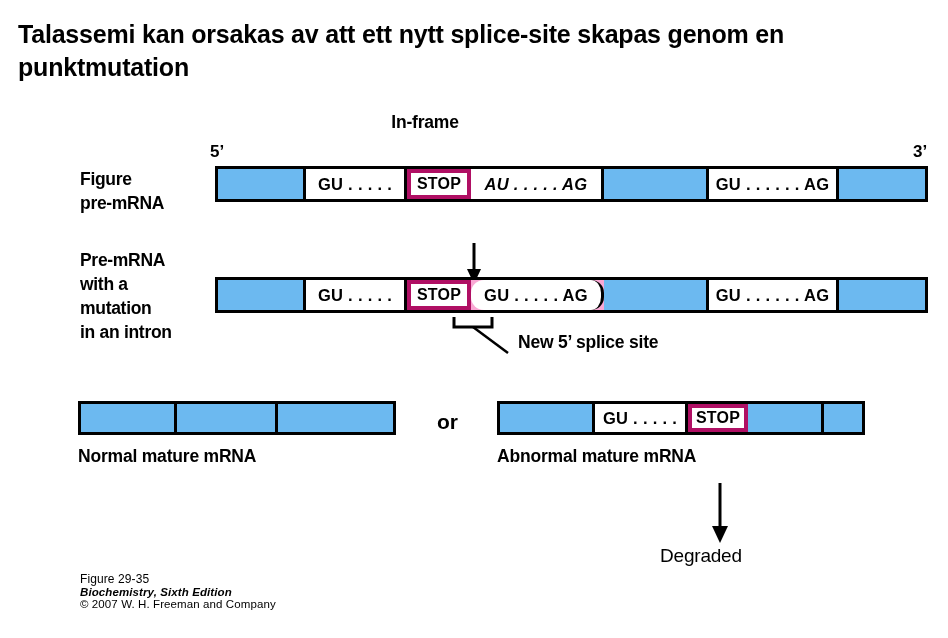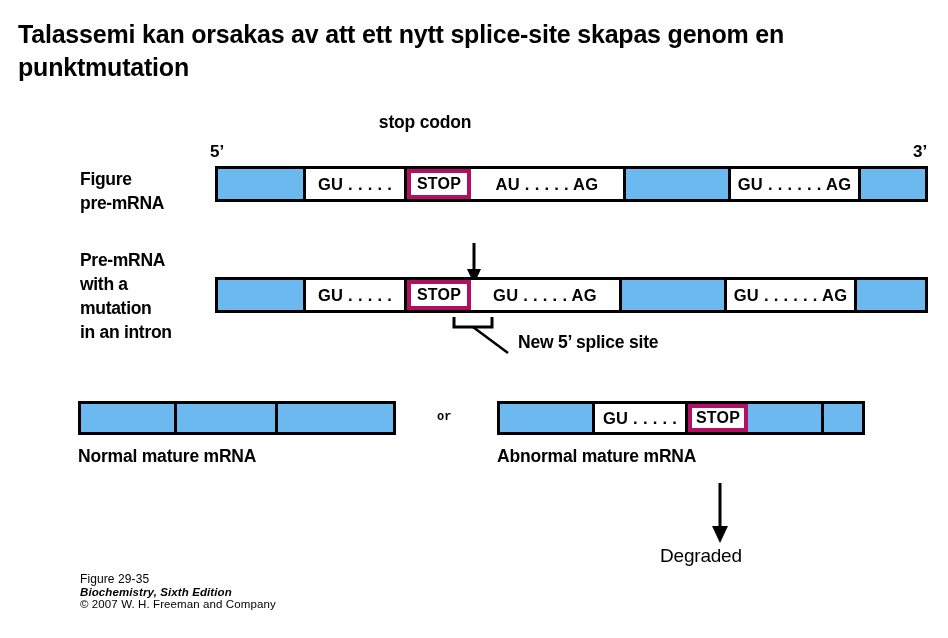--- a/index.html
+++ b/index.html
@@ -85,23 +85,22 @@
     font-size: 17px;
     font-weight: bold;
   }
   .caption {
     font-size: 17.5px;
     font-weight: bold;
     text-align: left;
     letter-spacing: -0.2px;
   }
   .or-text {
-    font-size: 12px;
-    font-weight: bold;
-    font-family: Liberation Mono, monospace;
+    font-size: 21px;
+    font-weight: bold;
   }
   .degraded-text {
     font-size: 19px;
     font-weight: normal;
     letter-spacing: -0.2px;
   }
   .splice-label {
     font-size: 17.5px;
     font-weight: bold;
     white-space: nowrap;
@@ -121,31 +120,31 @@
 <body>
 
 <div id="figure-title">Talassemi kan orsakas av att ett nytt splice-site skapas genom en punktmutation</div>
 
 <div class="abs row-label" style="left:80px; top:167px;">
   <div>Figure</div>
   <div>pre-mRNA</div>
 </div>
 
 <div class="abs callout" style="left:345px; top:112px; width:160px;">
-  <div>stop codon</div>
+  <div>In-frame</div>
 </div>
 
 <div class="abs prime-label" style="left:210px; top:142px;">5’</div>
 <div class="abs prime-label" style="left:913px; top:142px;">3’</div>
 
 <div class="bar" style="left:215px; top:166px; width:713px; height:36px;">
   <div class="seg exon" style="width:88px;"></div>
   <div class="seg intron" style="width:101px;">GU . . . . .</div>
   <div class="seg stop" style="width:64px;">STOP</div>
-  <div class="seg intron" style="width:155px;">AU . . . . . AG</div>
+  <div class="seg intron" style="width:133px;font-style:italic;">AU . . . . . AG</div>
   <div class="seg exon" style="width:105px;"></div>
   <div class="seg intron" style="width:130px;">GU . . . . . . AG</div>
   <div class="seg exon" style="flex:1;"></div>
 </div>
 
 <div class="abs row-label" style="left:80px; top:248px;">
   <div>Pre-mRNA</div>
   <div>with a</div>
   <div>mutation</div>
   <div>in an intron</div>
@@ -155,21 +154,21 @@
   <svg width="24" height="42" viewBox="0 0 24 42">
     <line x1="12" y1="0" x2="12" y2="31" stroke="#000" stroke-width="3"></line>
     <polygon points="12,41 5,26 19,26" fill="#000"></polygon>
   </svg>
 </div>
 
 <div class="bar" style="left:215px; top:277px; width:713px; height:36px;">
   <div class="seg exon" style="width:88px;"></div>
   <div class="seg intron" style="width:101px;">GU . . . . .</div>
   <div class="seg stop" style="width:64px;">STOP</div>
-  <div class="seg intron" style="width:151px;">GU . . . . . AG</div>
+  <div class="seg intron" style="width:133px;border-radius:13px;">GU . . . . . AG</div>
   <div class="seg exon" style="width:105px;"></div>
   <div class="seg intron" style="width:130px;">GU . . . . . . AG</div>
   <div class="seg exon" style="flex:1;"></div>
 </div>
 
 <div class="abs" style="left:452px; top:313px;">
   <svg width="110" height="48" viewBox="0 0 110 48">
     <path d="M 2 4 L 2 14 L 40 14 L 40 4" fill="none" stroke="#000" stroke-width="3"></path>
     <line x1="21" y1="14" x2="56" y2="40" stroke="#000" stroke-width="2.5"></line>
   </svg>

